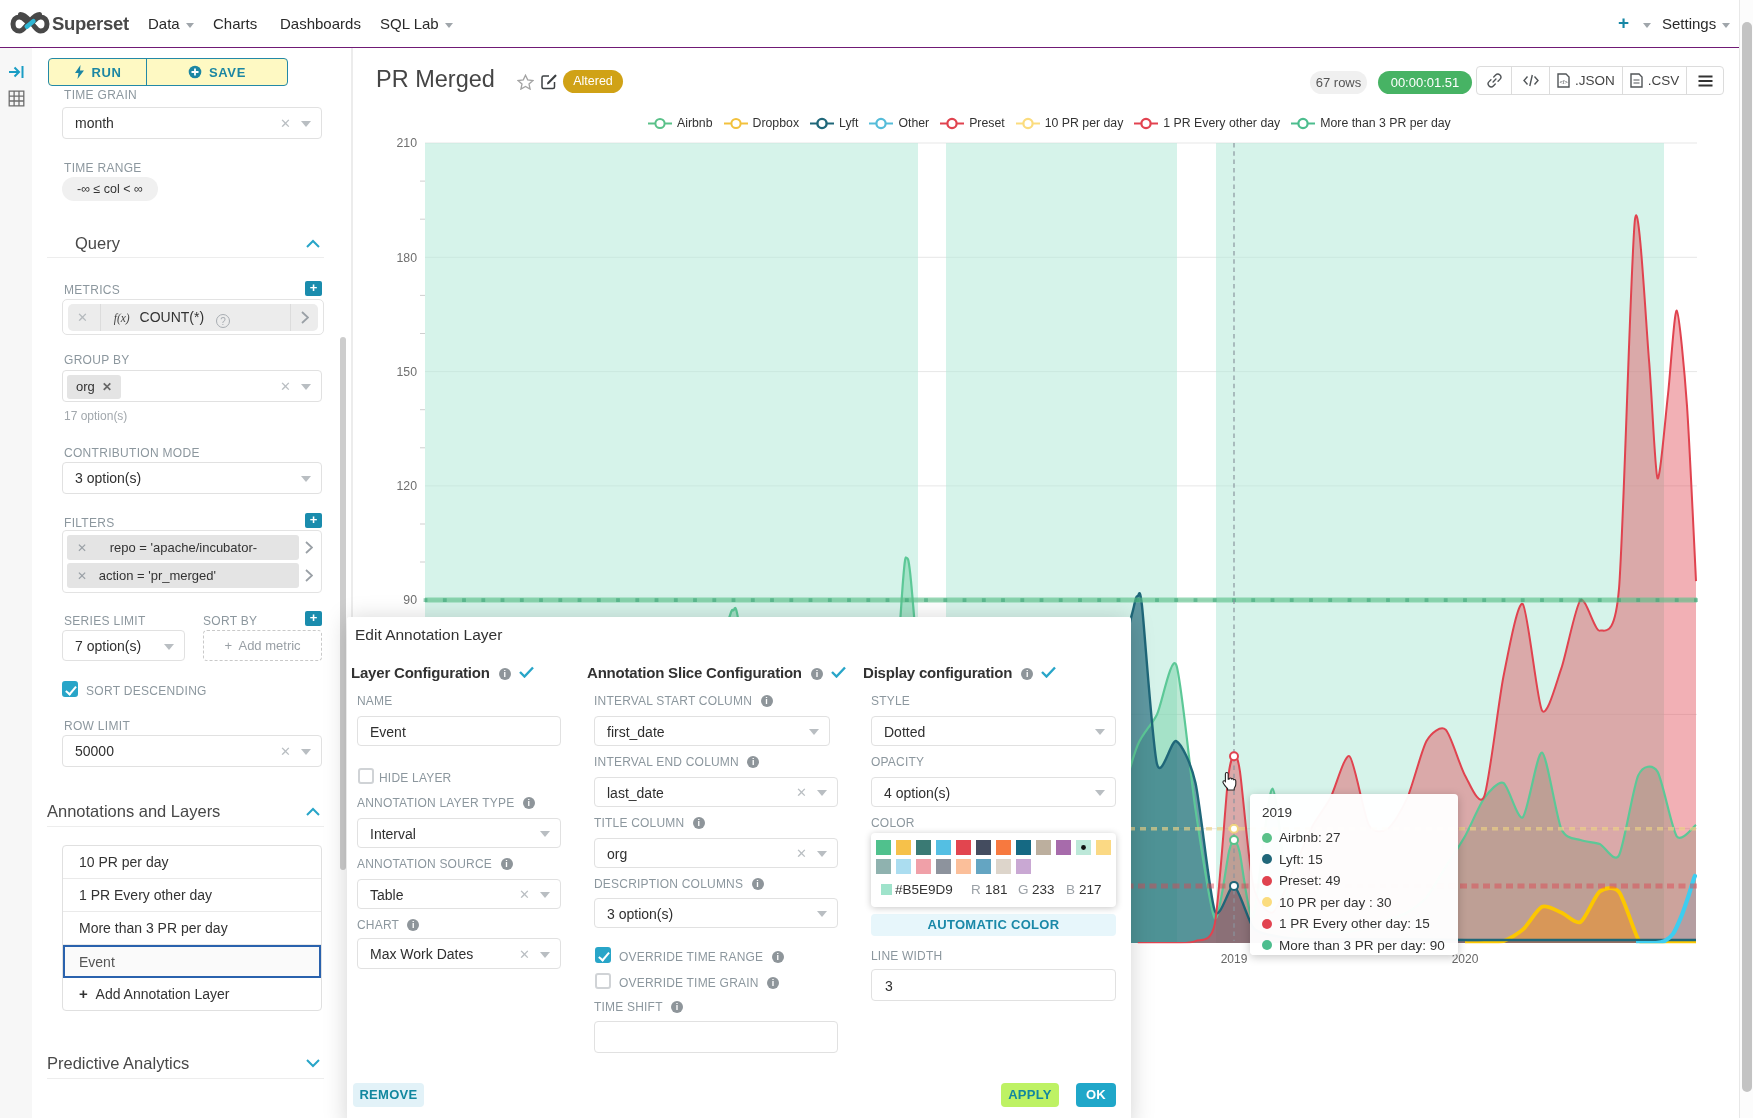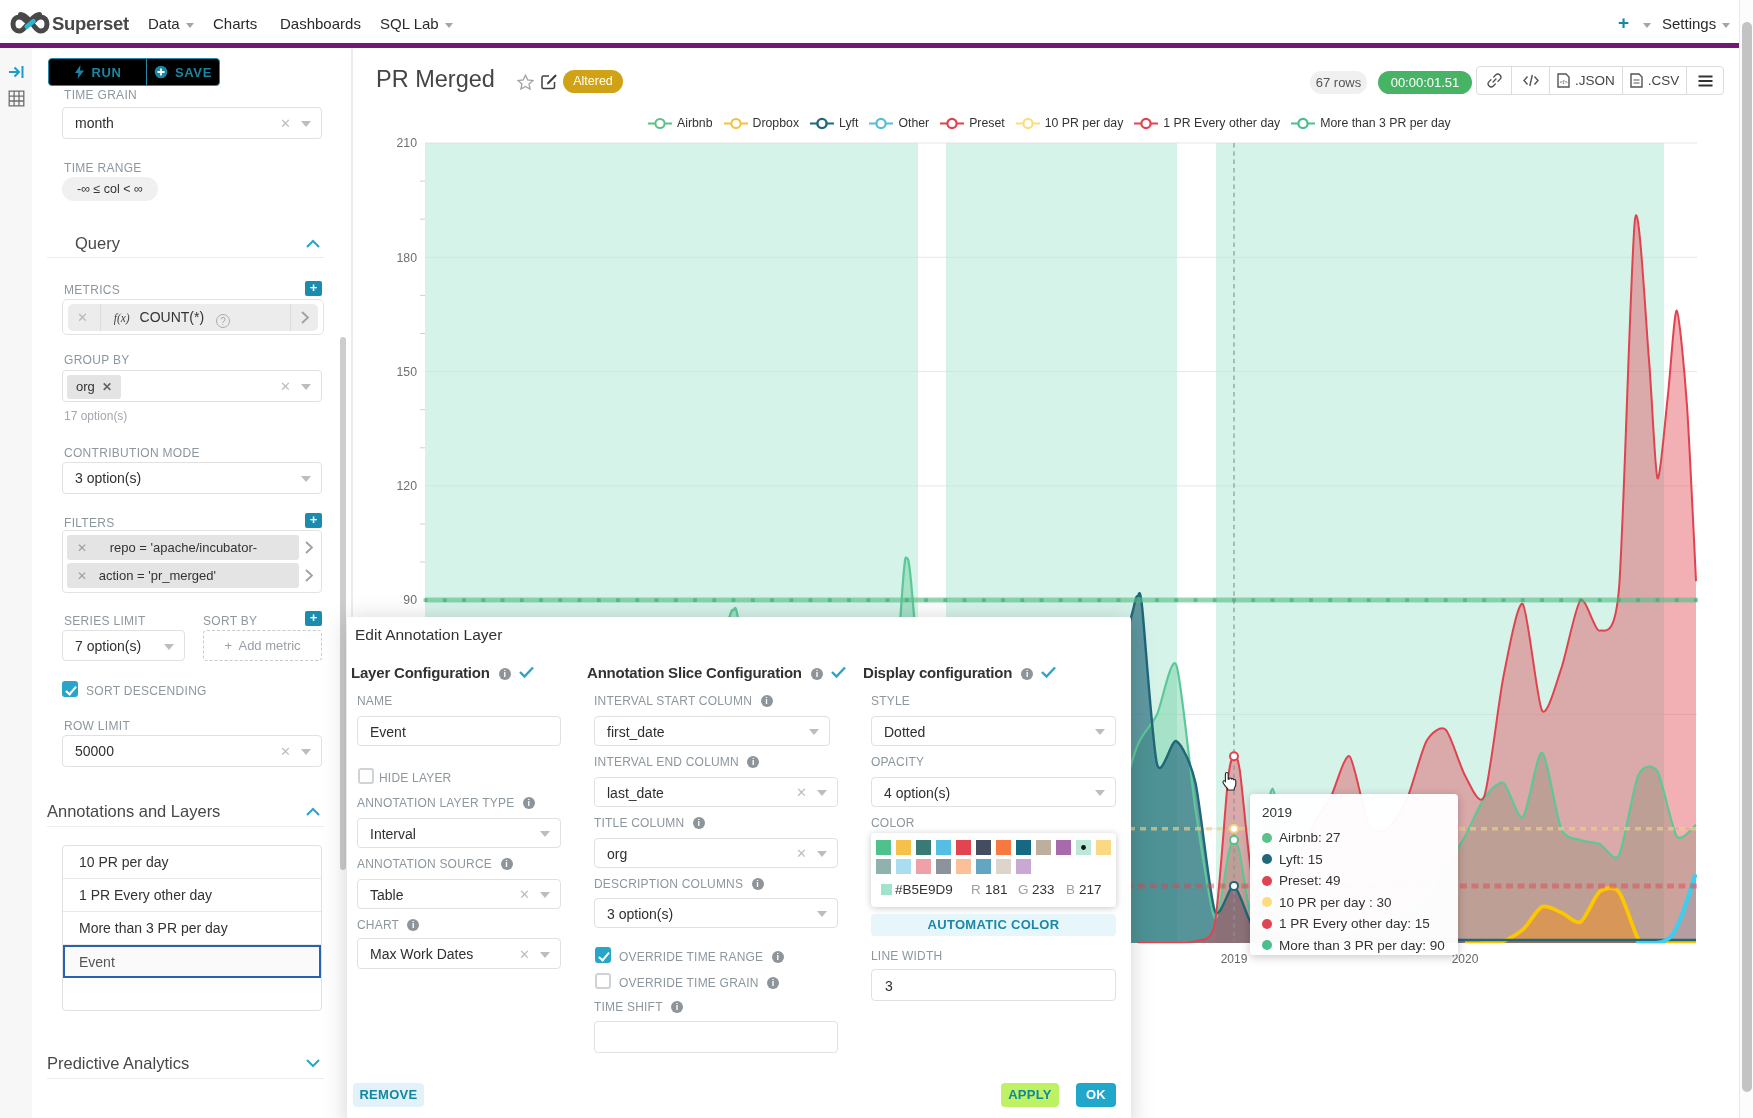--- a/index.html
+++ b/index.html
@@ -1,20 +1,20 @@
 <!DOCTYPE html>
 <html><head>
 <meta charset="utf-8">
 <style>
 * { margin:0; padding:0; box-sizing:border-box; }
 html,body { width:1753px; height:1118px; overflow:hidden; }
 body { font-family:"Liberation Sans", sans-serif; background:#fff; position:relative; color:#333; }
 .abs { position:absolute; }
 
-.navbar { position:absolute; left:0; top:0; width:1739px; height:48px; background:#fff; border-bottom:5px solid #701a75; z-index:30; }
+.navbar { position:absolute; left:0; top:0; width:1739px; height:48px; background:#fff; border-bottom:1px solid #701a75; z-index:30; }
 .nav-item { position:absolute; top:0; height:48px; line-height:48px; font-size:15px; color:#2a2a2a; white-space:nowrap; }
 .caret { display:inline-block; width:0; height:0; border-left:4px solid transparent; border-right:4px solid transparent; border-top:5px solid #a0a6ab; vertical-align:middle; margin-left:6px; }
 
 .strip { position:absolute; left:0; top:48px; width:32px; height:1070px; background:#f7f7f7; z-index:5; }
 
 .panel { position:absolute; left:32px; top:48px; width:320px; height:1070px; background:#fff; border-right:1px solid #ececec; z-index:5; }
 .lbl { position:absolute; font-size:12px; color:#8c979e; letter-spacing:0.3px; font-weight:400; white-space:nowrap; }
 .sel { position:absolute; border:1px solid #e1e1e1; border-radius:4px; background:#fff; font-size:14px; color:#2f2f2f; }
 .sel .txt { position:absolute; left:12px; top:50%; transform:translateY(-50%); }
 .selcaret { position:absolute; width:0; height:0; border-left:5px solid transparent; border-right:5px solid transparent; border-top:6px solid #b9bec2; right:10px; top:50%; margin-top:-2px; }
@@ -74,21 +74,21 @@
       <path d="M14.5 2 V14" stroke="#1a9dc4" stroke-width="2"></path>
     </svg>
 <svg class="abs" style="left:8px;top:42px" width="17" height="17" viewBox="0 0 17 17">
       <path d="M1.2 1.2 H15.8 V15.8 H1.2 Z M1.2 6.1 H15.8 M1.2 11 H15.8 M6.1 1.2 V15.8 M11 1.2 V15.8" stroke="#6e6e6e" stroke-width="1.3" fill="none"></path>
     </svg>
 </div>
 
 <div class="panel"></div>
 <div class="abs" style="z-index:6; left:0; top:0;">
 
-  <div class="abs" style="left:48px;top:58px;width:172px;height:28px;border:1px solid #2389a7;border-radius:4px;background:#000000;display:flex;">
+  <div class="abs" style="left:48px;top:58px;width:240px;height:28px;border:1px solid #2389a7;border-radius:4px;background:#fef9c3;display:flex;">
     <div style="width:98px;border-right:1px solid #2389a7;display:flex;align-items:center;justify-content:center;color:#1b86a3;font-weight:700;font-size:13px;letter-spacing:0.6px;">
       <svg width="11" height="14" viewBox="0 0 11 14" style="margin-right:7px">
           <path d="M6.5 0 L1 8 H4.5 L3.5 14 L10 5.5 H6 Z" fill="#1b86a3"></path>
         </svg>RUN</div>
     <div style="flex:1;display:flex;align-items:center;justify-content:center;color:#1b86a3;font-weight:700;font-size:13px;letter-spacing:0.6px;">
       <svg width="14" height="14" viewBox="0 0 14 14" style="margin-right:7px">
           <circle cx="7" cy="7" r="6.3" fill="#1b86a3"></circle>
           <path d="M7 3.5 V10.5 M3.5 7 H10.5" stroke="#fff" stroke-width="1.8"></path>
         </svg>SAVE</div>
   </div>
@@ -171,20 +171,21 @@
   <div class="sect" style="left:47px;top:802px;">Annotations and Layers</div>
   <svg class="abs" style="left:306px;top:807px" width="14" height="9" viewBox="0 0 14 9">
       <path d="M1 8 L7 2 L13 8" stroke="#28a5c8" stroke-width="2" fill="none"></path>
     </svg>
   <div class="hr" style="left:47px;top:826px;width:277px;"></div>
   <div class="abs" style="left:62px;top:845px;width:260px;height:166px;border:1px solid #e0e0e0;border-radius:4px;font-size:14px;color:#333;">
     <div style="height:33px;line-height:33px;padding-left:16px;border-bottom:1px solid #eaeaea;">10 PR per day</div>
     <div style="height:33px;line-height:33px;padding-left:16px;border-bottom:1px solid #eaeaea;">1 PR Every other day</div>
     <div style="height:33px;line-height:33px;padding-left:16px;border-bottom:1px solid #eaeaea;">More than 3 PR per day</div>
     <div style="height:33px;line-height:31px;padding-left:14px;border:2px solid #2a62ad;color:#555;background:#fafafa;">Event</div>
+    <div style="height:32px;line-height:32px;padding-left:16px;"><b style="font-size:15px;">+</b>&nbsp;&nbsp;Add Annotation Layer</div>
   </div>
   <div class="sect" style="left:47px;top:1054px;">Predictive Analytics</div>
   <svg class="abs" style="left:306px;top:1059px" width="14" height="9" viewBox="0 0 14 9">
       <path d="M1 1 L7 7 L13 1" stroke="#28a5c8" stroke-width="2" fill="none"></path>
     </svg>
   <div class="hr" style="left:47px;top:1078px;width:277px;"></div>
 </div>
 <div class="panel-thumb"></div>
 
 <div class="abs" style="left:352px;top:48px;width:1387px;height:1070px;background:#fff;border-left:1px solid #ececec;z-index:1;"></div>

